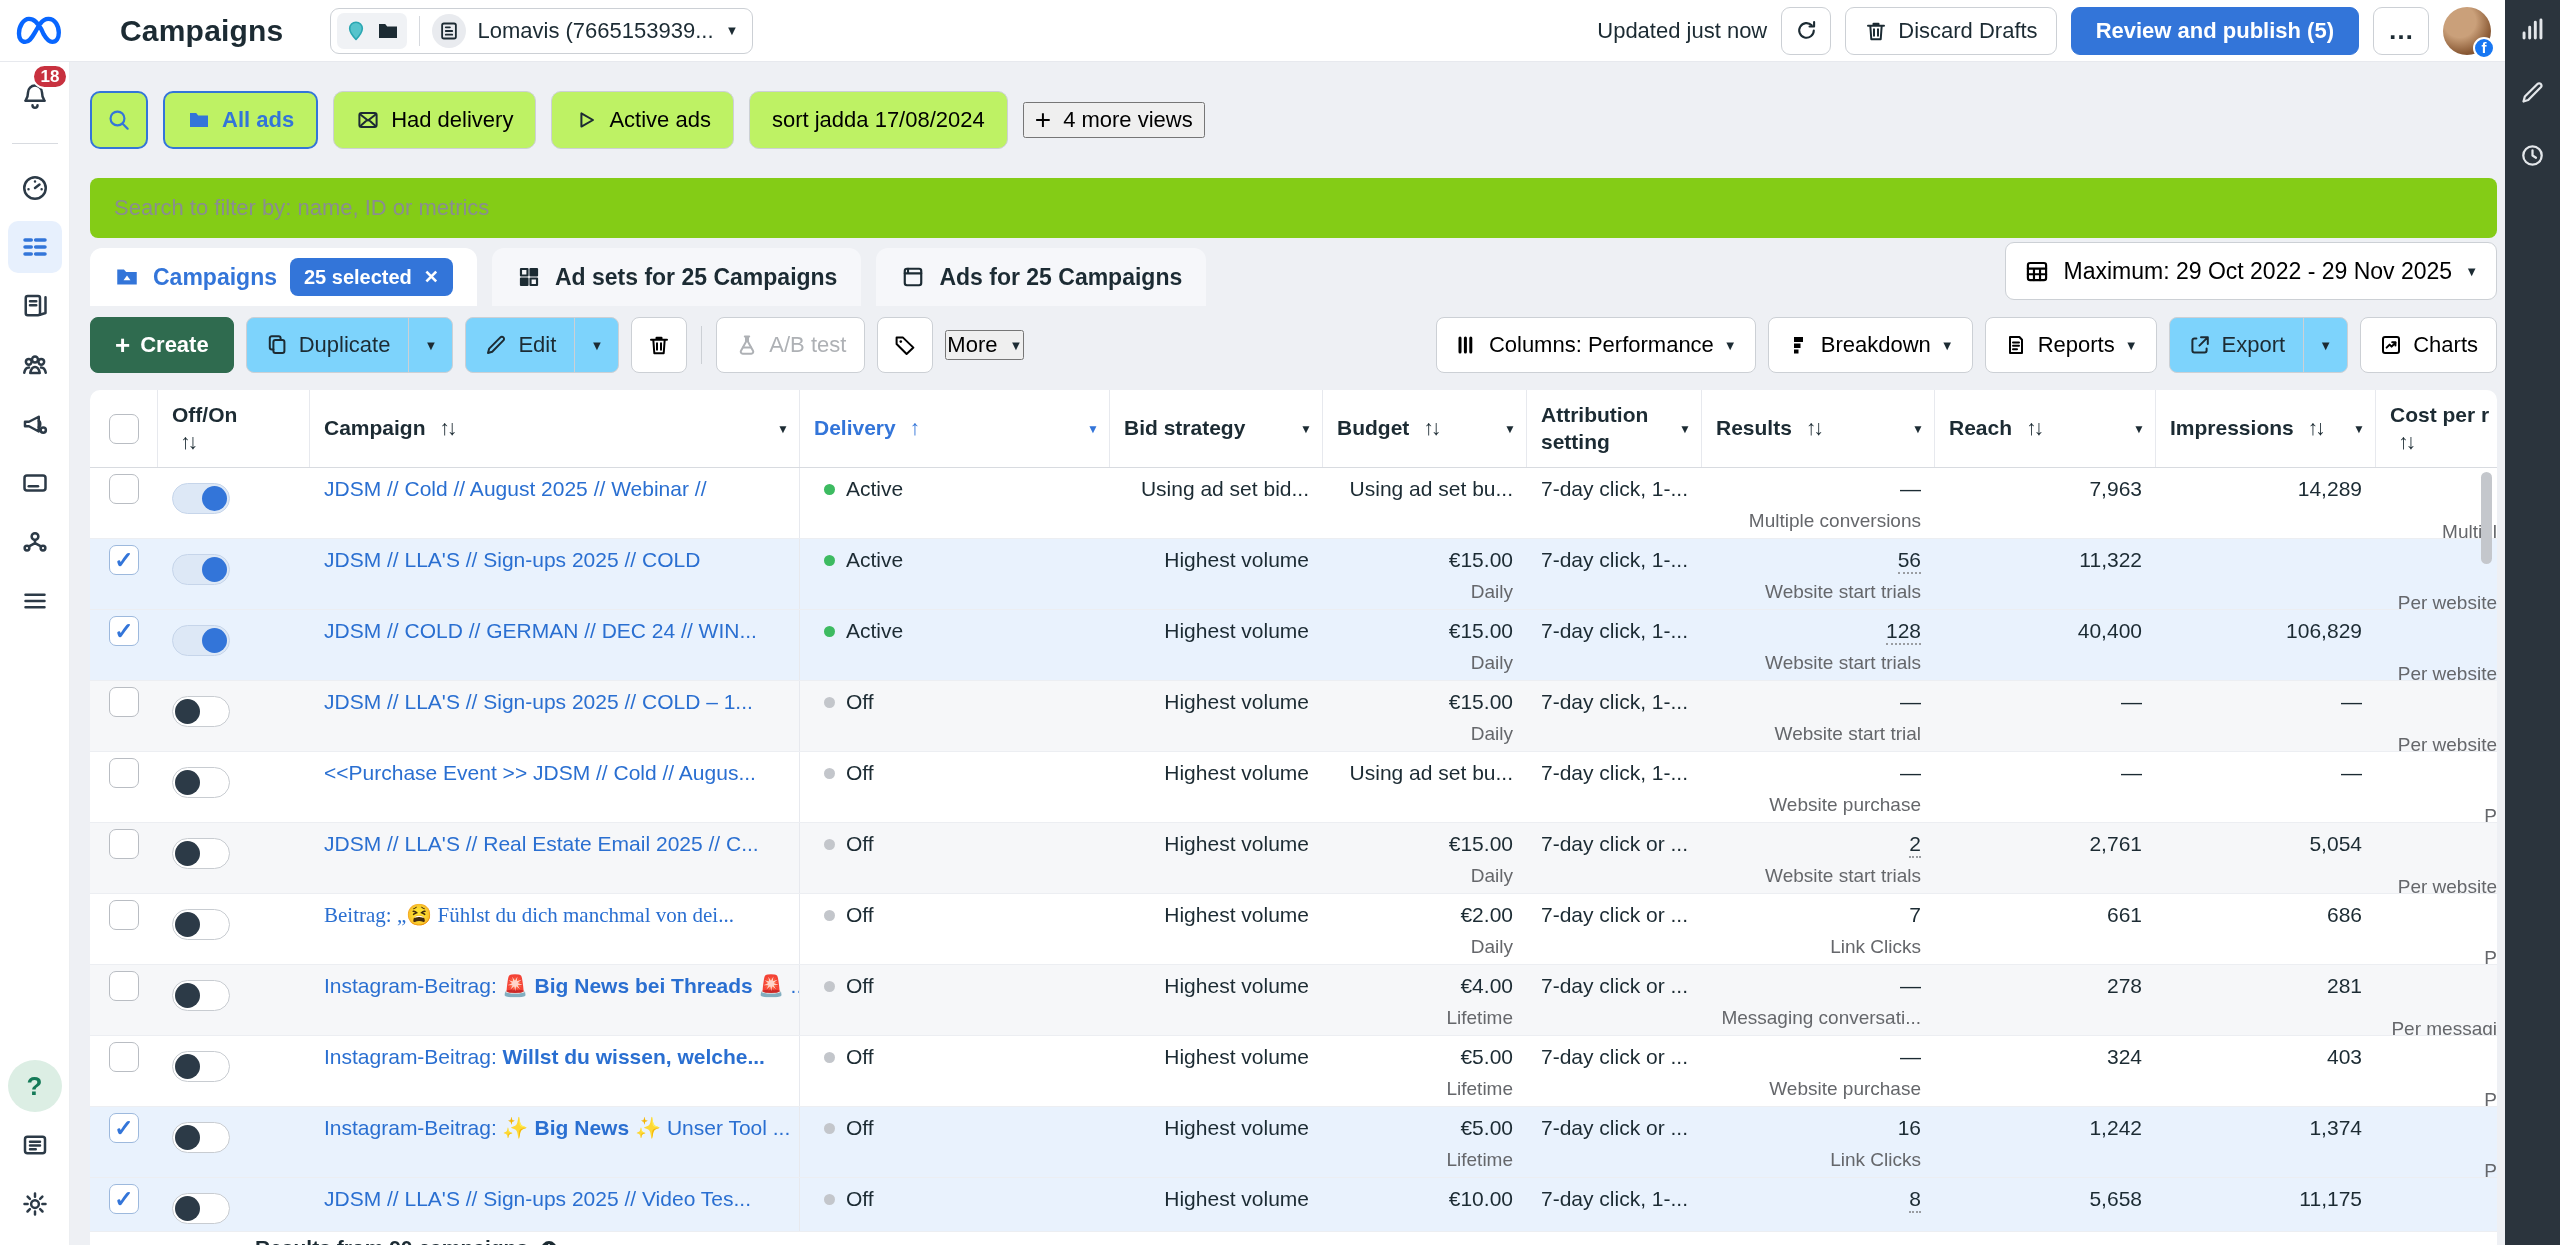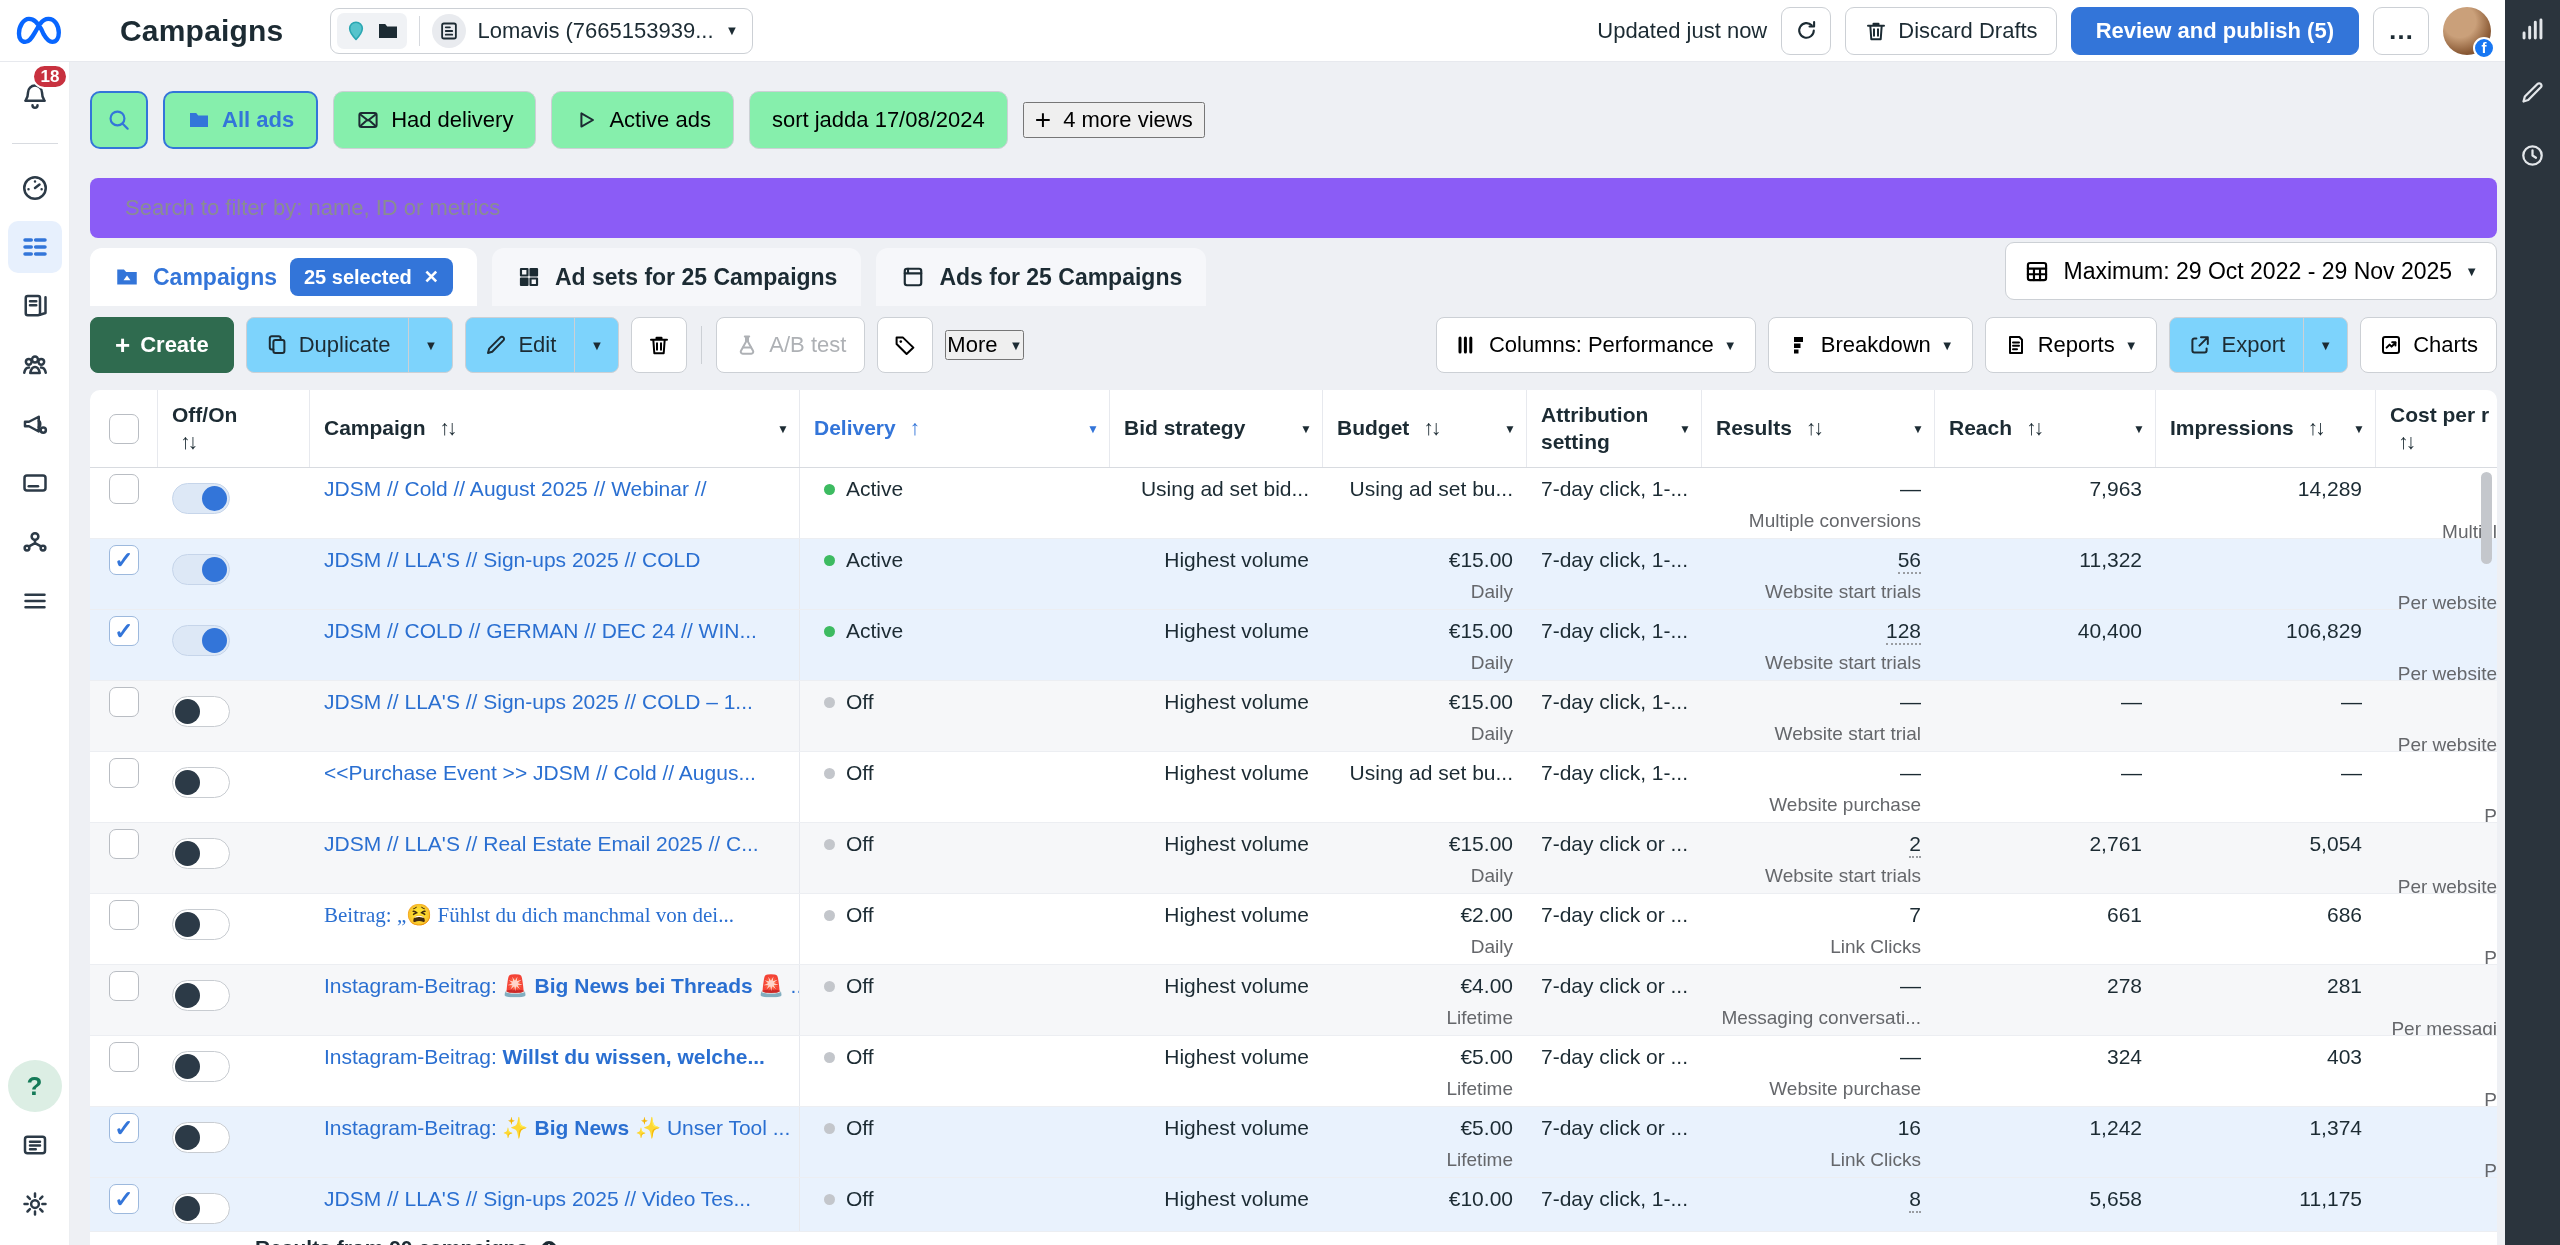--- a/index.html
+++ b/index.html
@@ -40,31 +40,31 @@
     color:#2c3a47;margin-bottom:7px;position:relative}
   .lr-item .ic{width:30px;height:30px}
   .lr-item.active{background:#e7f0fd;color:#3375d9}
   .lr-badge{position:absolute;top:-6px;left:24px;min-width:36px;height:25px;border-radius:13px;background:#c8313f;
     color:#fff;font-size:17px;font-weight:bold;display:flex;align-items:center;justify-content:center;padding:0 7px;border:2px solid #fff}
   .lr-div{width:46px;height:1px;background:#d8dbe0;margin:14px 0 18px}
   #lr-bottom{margin-top:auto;display:flex;flex-direction:column;align-items:center}
   .lr-item.help{background:#dcEEe4;border-radius:50%;color:#157a58;font-size:26px;font-weight:bold}
   
   #views-row{margin-top:28px;height:60px;display:flex;align-items:center;gap:15px;flex:none}
-  .vbtn{height:58px;background:#86efac;border:1px solid #ccd0d5;border-radius:10px;display:flex;align-items:center;
+  .vbtn{height:58px;background:#bef264;border:1px solid #ccd0d5;border-radius:10px;display:flex;align-items:center;
     gap:11px;padding:0 22px;font-size:22px;white-space:nowrap}
   .vbtn .ic{width:24px;height:24px}
   .vbtn.sq{width:58px;padding:0;justify-content:center}
   .vbtn.sel{border:2px solid #3375d9;color:#3375d9;font-weight:bold}
   .morev{display:flex;align-items:center;gap:12px;padding:0 10px;font-size:22px}
   .morev .plus{font-size:28px;font-weight:normal}
   #views-row .right{margin-left:auto;display:flex;gap:14px}
   
-  #filter-search{margin-top:28px;height:60px;flex:none;background:#8b5cf6;border:none;border-radius:8px;
-    padding:0 35px;font-size:22px;color:#1c2b33;font-family:"Liberation Sans",sans-serif;width:100%}
+  #filter-search{margin-top:28px;height:60px;flex:none;background:#84cc16;border:none;border-radius:8px;
+    padding:0 24px;font-size:22px;color:#1c2b33;font-family:"Liberation Sans",sans-serif;width:100%}
   #filter-search::placeholder{color:#8a8d91}
   
   #tabs-row{margin-top:10px;height:58px;display:flex;align-items:stretch;gap:15px;flex:none;position:relative}
   .ltab{border-radius:12px 12px 0 0;padding:0 24px;display:flex;align-items:center;gap:13px;font-size:23px;
     font-weight:bold;background:#f6f7fa;color:#1c2b33}
   .ltab .ic{width:26px;height:26px}
   .ltab.active{background:#fff;color:#3375d9}
   .ltab .badge{background:#3375d9;color:#fff;font-size:20px;font-weight:bold;border-radius:8px;height:38px;
     display:flex;align-items:center;gap:12px;padding:0 14px}
   .ltab .badge .x{font-size:18px}

